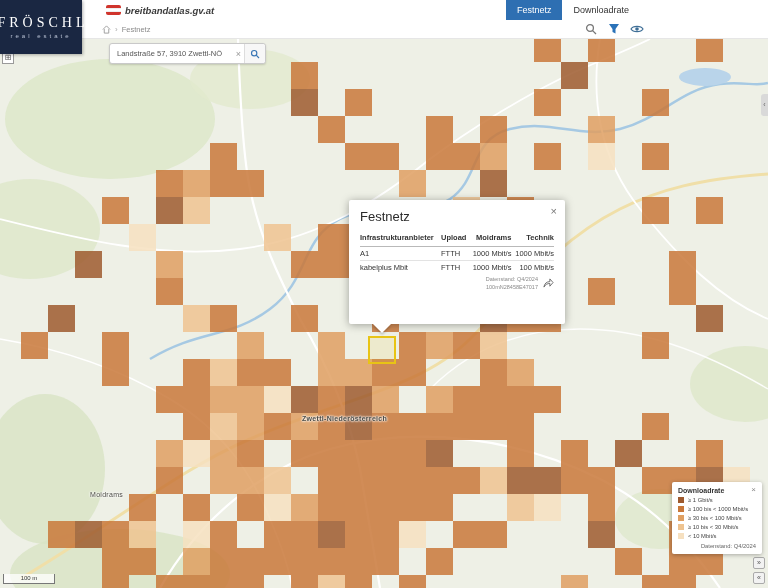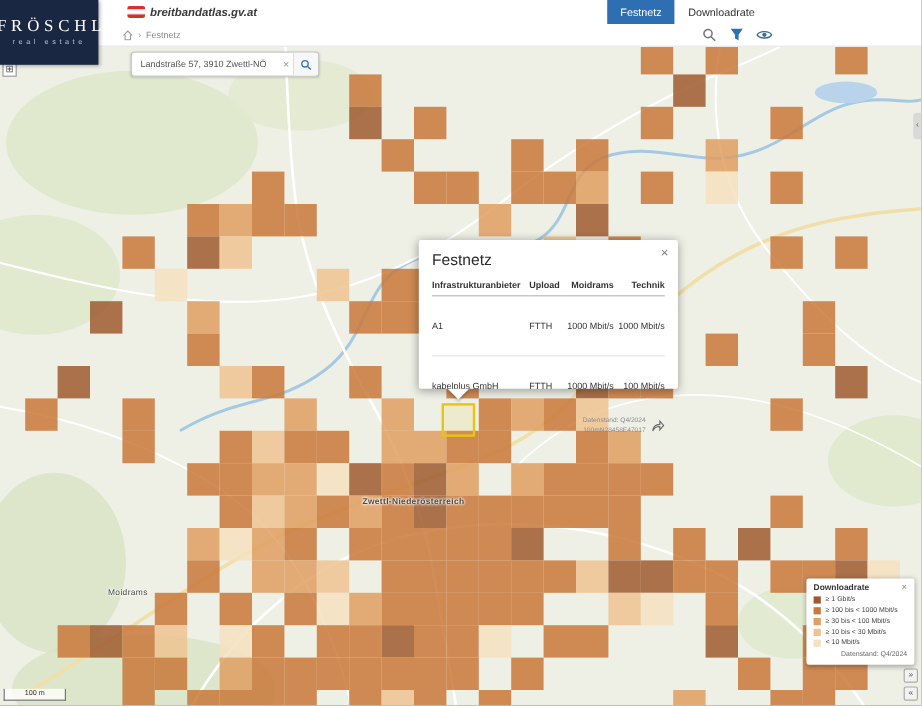--- a/index.html
+++ b/index.html
@@ -73,21 +73,21 @@
     border-radius:3px 0 0 3px; font-size:7px; color:#666; text-align:center; line-height:22px;
     cursor:pointer; z-index:10; border:none; padding:0; }
 
   
   .popup { position:absolute; left:349px; top:161px; width:216px; height:124px; background:#fff;
     border-radius:2px; box-shadow:0 1px 8px rgba(0,0,0,.35); z-index:12; padding:9px 11px 6px 11px; }
   .popup-title { font-size:13px; color:#2b2b2b; }
   .popup-close { position:absolute; top:6px; right:8px; font-size:11px; color:#777; background:none; border:none; cursor:pointer; line-height:1; }
   .popup table { width:100%; border-collapse:collapse; margin-top:6px; font-size:7.5px; color:#333; }
   .popup th { text-align:left; font-size:7.5px; font-weight:bold; padding:3px 0 4px 0; border-bottom:1px solid #b9b9b9; }
-  .popup td { padding:20px 0; border-bottom:1px solid #e3e3e3; }
+  .popup td { padding:2px 0; border-bottom:1px solid #e3e3e3; }
   .popup tr:last-child td { border-bottom:none; }
   .col-dl, .col-ul { text-align:right; }
   th.col-dl, th.col-ul { text-align:right; }
   .popup-footer { display:flex; justify-content:flex-end; align-items:center; gap:5px; margin-top:1px; }
   .popup-meta { text-align:right; font-size:5.5px; color:#8a8a8a; line-height:1.5; }
   .share-btn { background:none; border:none; cursor:pointer; padding:0; display:flex; }
   .popup-pointer { position:absolute; left:24px; bottom:-9px; width:0; height:0;
     border-left:9px solid transparent; border-right:9px solid transparent; border-top:9px solid #fff;
     filter:drop-shadow(0 2px 1px rgba(0,0,0,.2)); }
 
@@ -430,21 +430,21 @@
           </tr>
         </thead>
         <tbody>
           <tr>
             <td>A1</td>
             <td>FTTH</td>
             <td class="col-dl">1000 Mbit/s</td>
             <td class="col-ul">1000 Mbit/s</td>
           </tr>
           <tr>
-            <td>kabelplus GmbH</td>
+            <td>kabelplus Mbit</td>
             <td>FTTH</td>
             <td class="col-dl">1000 Mbit/s</td>
             <td class="col-ul">100 Mbit/s</td>
           </tr>
         </tbody>
       </table>
       <div class="popup-footer">
         <div class="popup-meta">
           <div>Datenstand: Q4/2024</div>
           <div>100mN28458E47017</div>

